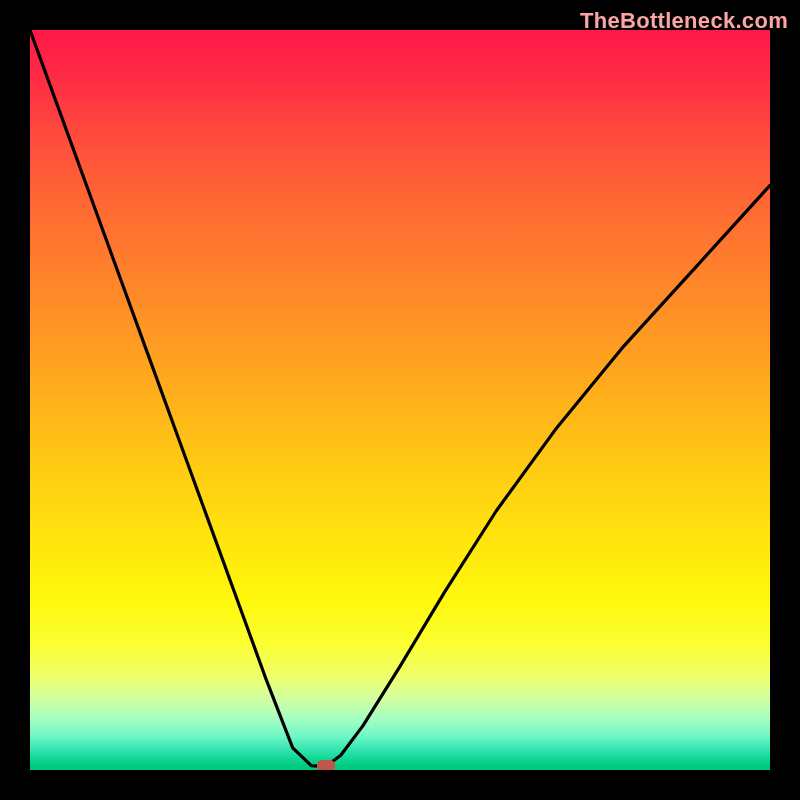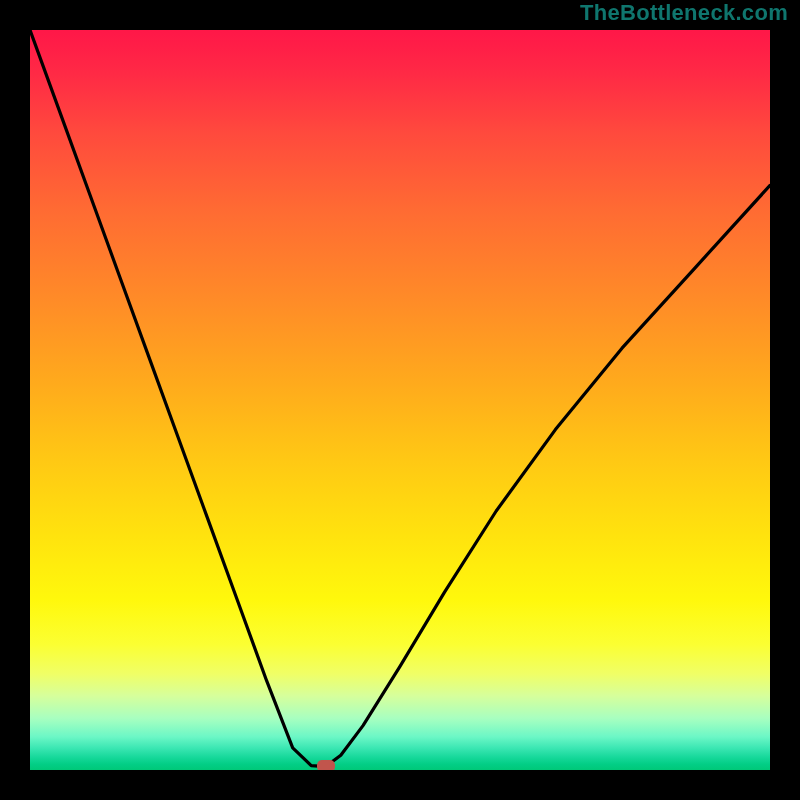--- a/index.html
+++ b/index.html
@@ -12,23 +12,23 @@
     font-family: Arial, Helvetica, sans-serif;
   }
   .frame {
     position: relative;
     width: 800px;
     height: 800px;
     background: #000;
   }
   .watermark {
     position: absolute;
-    top: 0;
+    top: 8px;
     right: 12px;
-    color: #0f766e;
+    color: #fca5a5;
     font-size: 22px;
     font-weight: 600;
     letter-spacing: 0.3px;
     z-index: 3;
   }
   .plot-area {
     position: absolute;
     left: 30px;
     top: 30px;
     width: 740px;

